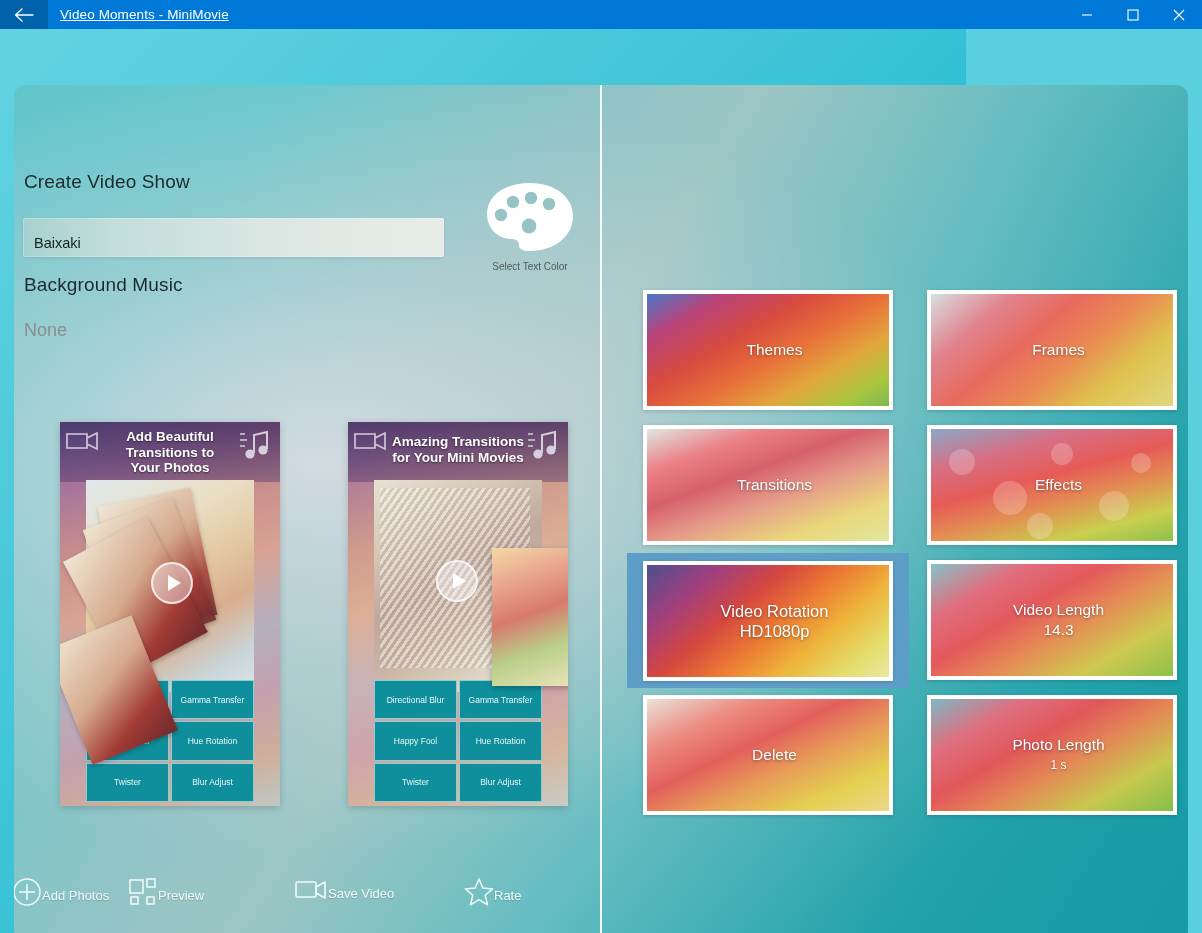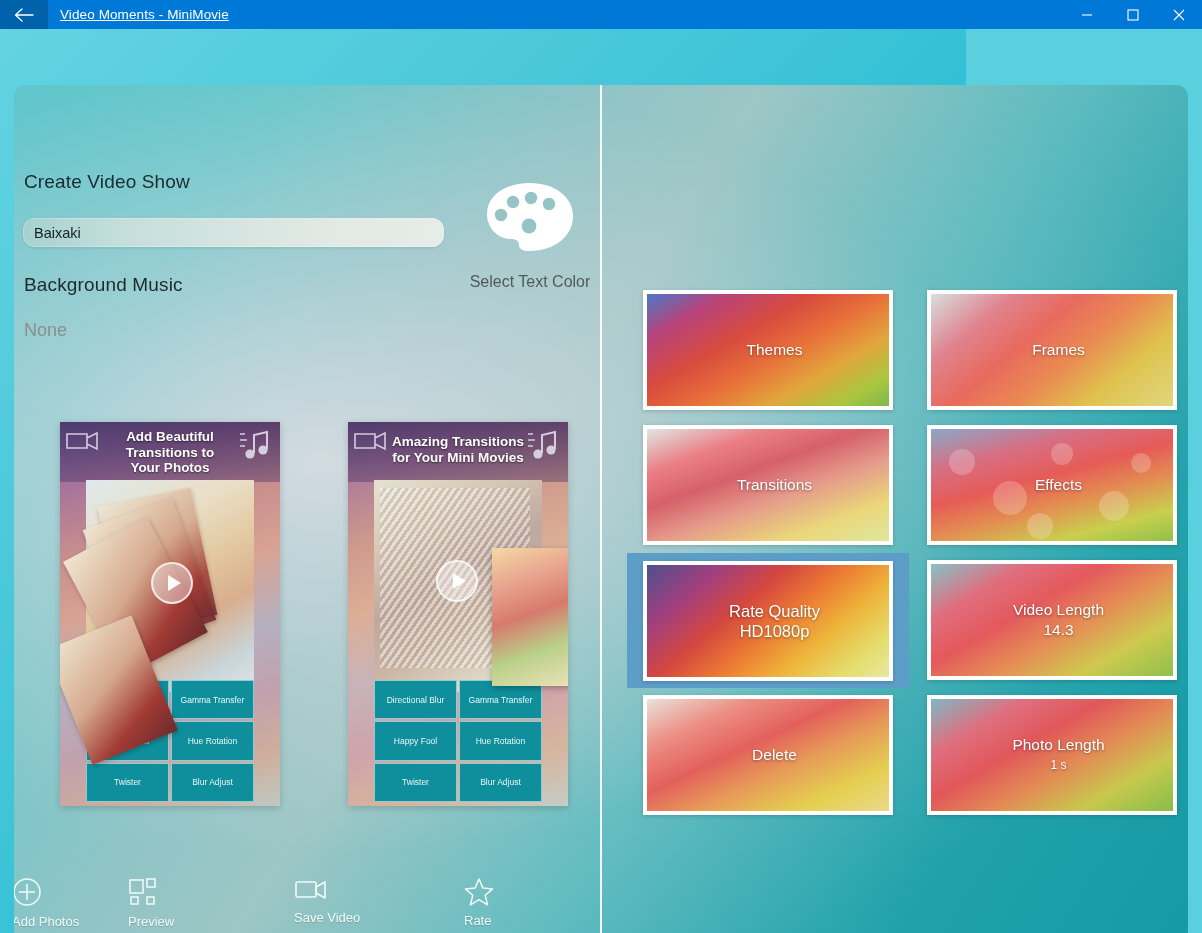--- a/index.html
+++ b/index.html
@@ -30,30 +30,30 @@
   }
   .panel-divider{position:absolute;left:586px;top:0px;width:1.6px;height:858px;background:rgba(255,255,255,.92);}
 
   
   .left{position:absolute;left:0;top:0;width:586px;height:858px;}
   .sect-title{position:absolute;color:#1d2b2d;font-size:19px;letter-spacing:.15px;}
   #t-create{left:10px;top:86px;}
   #t-bgm{left:10px;top:189px;}
 
   .namefield{position:absolute;left:9px;top:133px;width:410px;height:29px;border:none;outline:none;
-     padding:0 0 0 11px;font-family:inherit;font-size:14.5px;color:#15221f;
+     padding:10px 0 0 11px;font-family:inherit;font-size:14.5px;color:#15221f;
      background:linear-gradient(90deg,#a6d1d0 0%,#c3dedb 22%,#d9e6e2 55%,#e3eae5 78%,#e6ece7 100%);
-     border-radius:12px;box-shadow:0 1px 3px rgba(0,0,0,.10), inset 0 0 0 1px rgba(255,255,255,.25);}
+     border-radius:2px;box-shadow:0 1px 3px rgba(0,0,0,.10), inset 0 0 0 1px rgba(255,255,255,.25);}
   .nonetext{position:absolute;left:10px;top:235px;font-size:18px;color:#8b8f8b;}
 
   
   .iconbtn{position:absolute;display:flex;flex-direction:column;align-items:center;cursor:pointer;}
   #ib-color{left:440px;top:96px;width:152px;}
   #ib-music{left:440px;top:205px;width:152px;}
-  .iconbtn .lbl{margin-top:16px;font-size:16px;color:#515a59;}
+  .iconbtn .lbl{margin-top:4px;font-size:10px;color:#515a59;}
 
   
   .promo{position:absolute;width:220px;height:384px;overflow:hidden;box-shadow:0 2px 7px rgba(0,0,0,.18);}
   #promo1{left:46px;top:337px;}
   #promo2{left:334px;top:337px;}
   .promo .pbg{position:absolute;inset:0;}
   #promo1 .pbg{background:linear-gradient(160deg,#7c6ea8 0%,#a5739b 14%,#c98f8d 30%,#d8a394 44%,#b5b0bf 60%,#c2a0ad 74%,#cfae9c 88%,#bfc9c3 100%);}
   #promo2 .pbg{background:linear-gradient(160deg,#8a6fa0 0%,#b27f97 14%,#cf9b8c 28%,#dcae95 42%,#c7b3b9 58%,#cfa3ab 72%,#d6b49c 86%,#c6ccc6 100%);}
   .promo-head{position:absolute;left:0;top:0;width:100%;height:60px;
      background:linear-gradient(180deg,rgba(60,40,90,.72),rgba(70,48,100,.40));}
@@ -68,21 +68,21 @@
   .playbtn{position:absolute;width:38px;height:38px;border-radius:50%;background:rgba(255,255,255,.42);
      border:2px solid rgba(255,255,255,.75);display:flex;align-items:center;justify-content:center;}
   .playbtn::after{content:"";border-left:13px solid rgba(255,255,255,.95);border-top:8px solid transparent;border-bottom:8px solid transparent;margin-left:4px;}
   .fxgrid{position:absolute;left:26px;top:258px;width:168px;height:122px;display:grid;grid-template-columns:1fr 1fr;grid-template-rows:1fr 1fr 1fr;gap:2px;}
   .fxcell{background:#0f8f9c;display:flex;align-items:center;justify-content:center;color:#eaf6f6;font-size:8.5px;border:1px solid rgba(255,255,255,.55);text-align:center;}
   .overlay-girl{position:absolute;right:-2px;top:126px;width:78px;height:138px;
      background:linear-gradient(160deg,#f4d9a5 0%,#e8a38e 26%,#d77a6e 48%,#b9cf88 72%,#e9e3b8 100%);box-shadow:0 2px 6px rgba(0,0,0,.3);}
 
   
   .toolbar{position:absolute;left:0;top:780px;width:586px;height:78px;}
-  .tool{position:absolute;display:flex;flex-direction:column;cursor:pointer;width:110px;}
+  .tool{position:absolute;display:flex;flex-direction:row;align-items:center;cursor:pointer;width:110px;}
   .tool .tlbl{margin-top:3px;color:#f2fbfb;font-size:13px;text-shadow:0 1px 1px rgba(0,0,0,.18);}
   #tool-add{left:-2px;top:12px;}
   #tool-prev{left:114px;top:12px;}
   #tool-save{left:280px;top:12px;}
   #tool-rate{left:450px;top:12px;}
 
   
   .right{position:absolute;left:588px;top:0;width:586px;height:858px;}
   .tile{position:absolute;width:250px;height:120px;cursor:pointer;}
   .tile .frame{position:absolute;inset:0;background:#fff;box-shadow:0 1px 4px rgba(0,0,0,.18);}
@@ -311,21 +311,21 @@
             <div class="bokeh" style="left:96px;top:84px;width:26px;height:26px;"></div>
           </div>
           <div class="tlabel">Effects</div>
         </div>
 
         <div class="tile sel" style="left:25px;top:468px;">
           <div class="selbg"></div>
           <div class="frame"></div>
           <div class="pic p-quality" style="left:20px;top:12px;right:20px;bottom:11px;"></div>
           <div class="tlabel">
-            <div>Rate Quality</div>
+            <div>Video Rotation</div>
             <div>HD1080p</div>
           </div>
         </div>
 
         <div class="tile" style="left:325px;top:475px;">
           <div class="frame"></div>
           <div class="pic p-vlength"></div>
           <div class="tlabel">
             <div>Video Length</div>
             <div>14.3</div>

